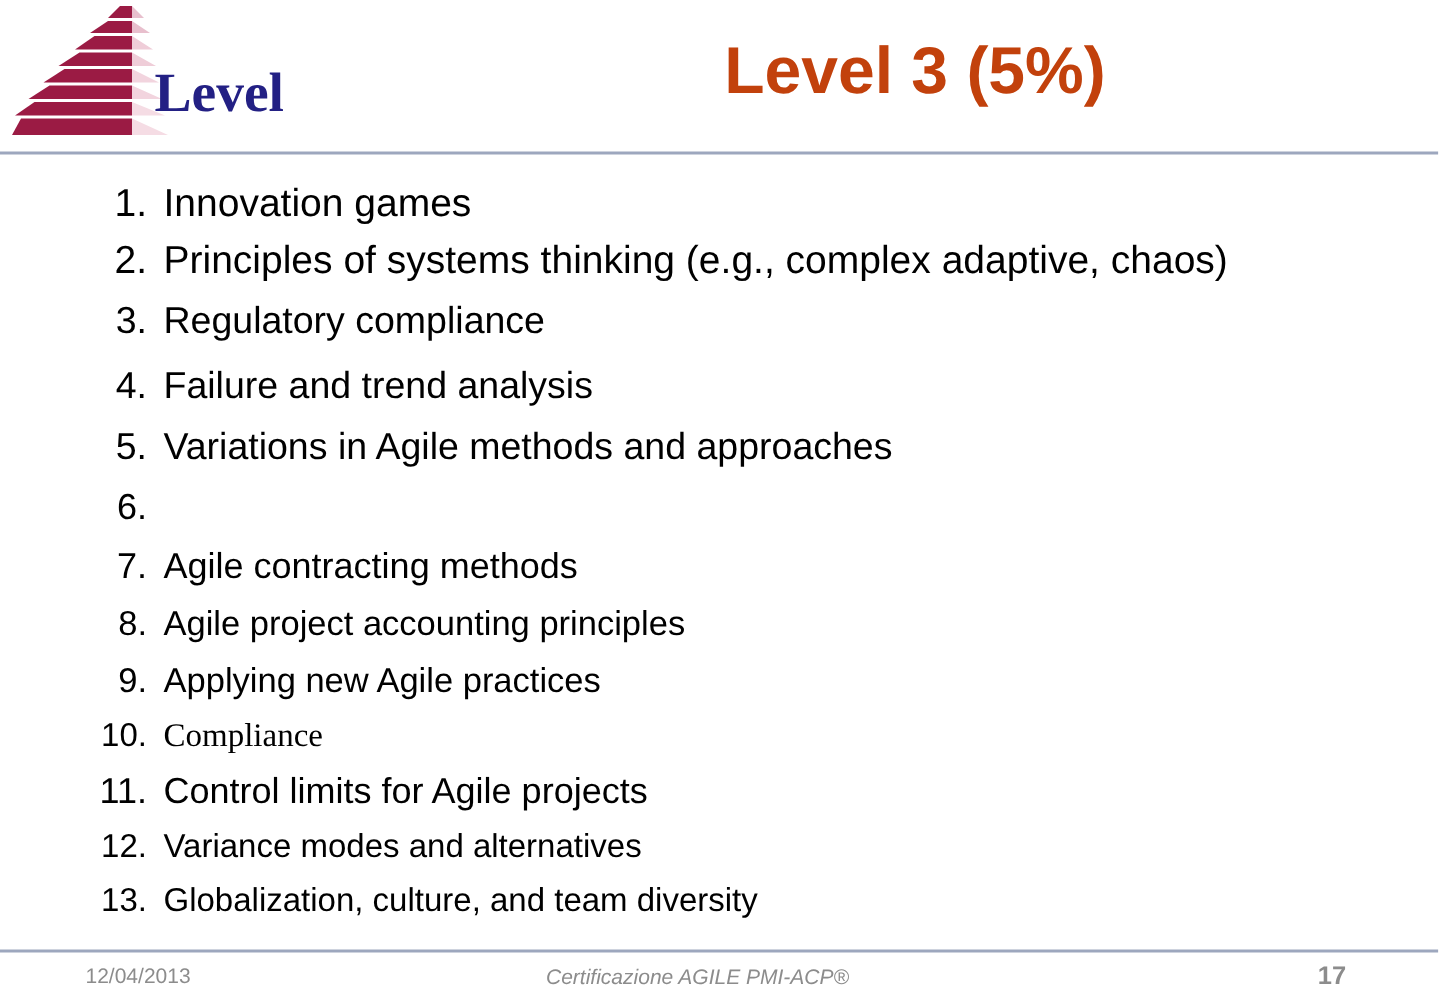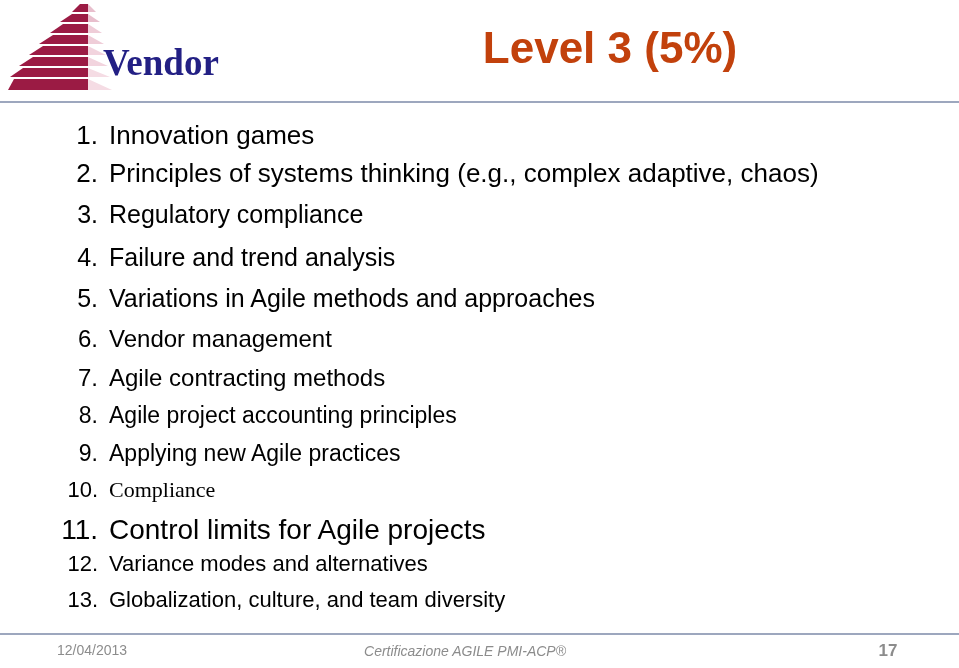--- a/index.html
+++ b/index.html
@@ -204,21 +204,21 @@
 
           <polygon points="15,66 80,66 80,75 2,75" fill="#9B1B44"></polygon>
           <polygon points="80,66 102,75 80,75" fill="#F5DCE4"></polygon>
 
           <polygon points="6,77 80,77 80,88 0,88" fill="#9B1B44"></polygon>
           <polygon points="80,77 104,88 80,88" fill="#F5DCE4"></polygon>
         </g>
       </svg>
 
       <div class="logo-wordmark">
-        <span class="logo-text-italia">Vendor</span>
+        <span class="logo-text-italia">Level</span>
       </div>
 
     </div>
 
     <div class="slide-title">Level 3 (5%)</div>
 
     <div class="header-rule"></div>
   </div>
 
   <div class="body-list">
@@ -237,39 +237,38 @@
       <div class="li" style="top: 131px; font-size: 25px;">
         <span class="num" style="width: 98px;">4.</span>
         <span class="txt" style="margin-left: 11px;">Failure and trend analysis</span>
       </div>
       <div class="li" style="top: 172px; font-size: 25px;">
         <span class="num" style="width: 98px;">5.</span>
         <span class="txt" style="margin-left: 11px;">Variations in Agile methods and approaches</span>
       </div>
       <div class="li" style="top: 213px; font-size: 24px;">
         <span class="num" style="width: 98px;">6.</span>
-        <span class="txt" style="margin-left: 11px;">Vendor management</span>
       </div>
       <div class="li" style="top: 252px; font-size: 24px;">
         <span class="num" style="width: 98px;">7.</span>
         <span class="txt" style="margin-left: 11px;">Agile contracting methods</span>
       </div>
       <div class="li" style="top: 290px; font-size: 23px;">
         <span class="num" style="width: 98px;">8.</span>
         <span class="txt" style="margin-left: 11px;">Agile project accounting principles</span>
       </div>
       <div class="li" style="top: 328px; font-size: 23px;">
         <span class="num" style="width: 98px;">9.</span>
         <span class="txt" style="margin-left: 11px;">Applying new Agile practices</span>
       </div>
       <div class="li" style="top: 365px; font-size: 22px;">
         <span class="num" style="width: 98px;">10.</span>
         <span class="txt" style="margin-left: 11px; font-family: Liberation Serif, serif;">Compliance</span>
       </div>
-      <div class="li" style="top: 402px; font-size: 28px;">
+      <div class="li" style="top: 402px; font-size: 24px;">
         <span class="num" style="width: 98px;">11.</span>
         <span class="txt" style="margin-left: 11px;">Control limits for Agile projects</span>
       </div>
       <div class="li" style="top: 439px; font-size: 22px;">
         <span class="num" style="width: 98px;">12.</span>
         <span class="txt" style="margin-left: 11px;">Variance modes and alternatives</span>
       </div>
       <div class="li" style="top: 475px; font-size: 22px;">
         <span class="num" style="width: 98px;">13.</span>
         <span class="txt" style="margin-left: 11px;">Globalization, culture, and team diversity</span>

